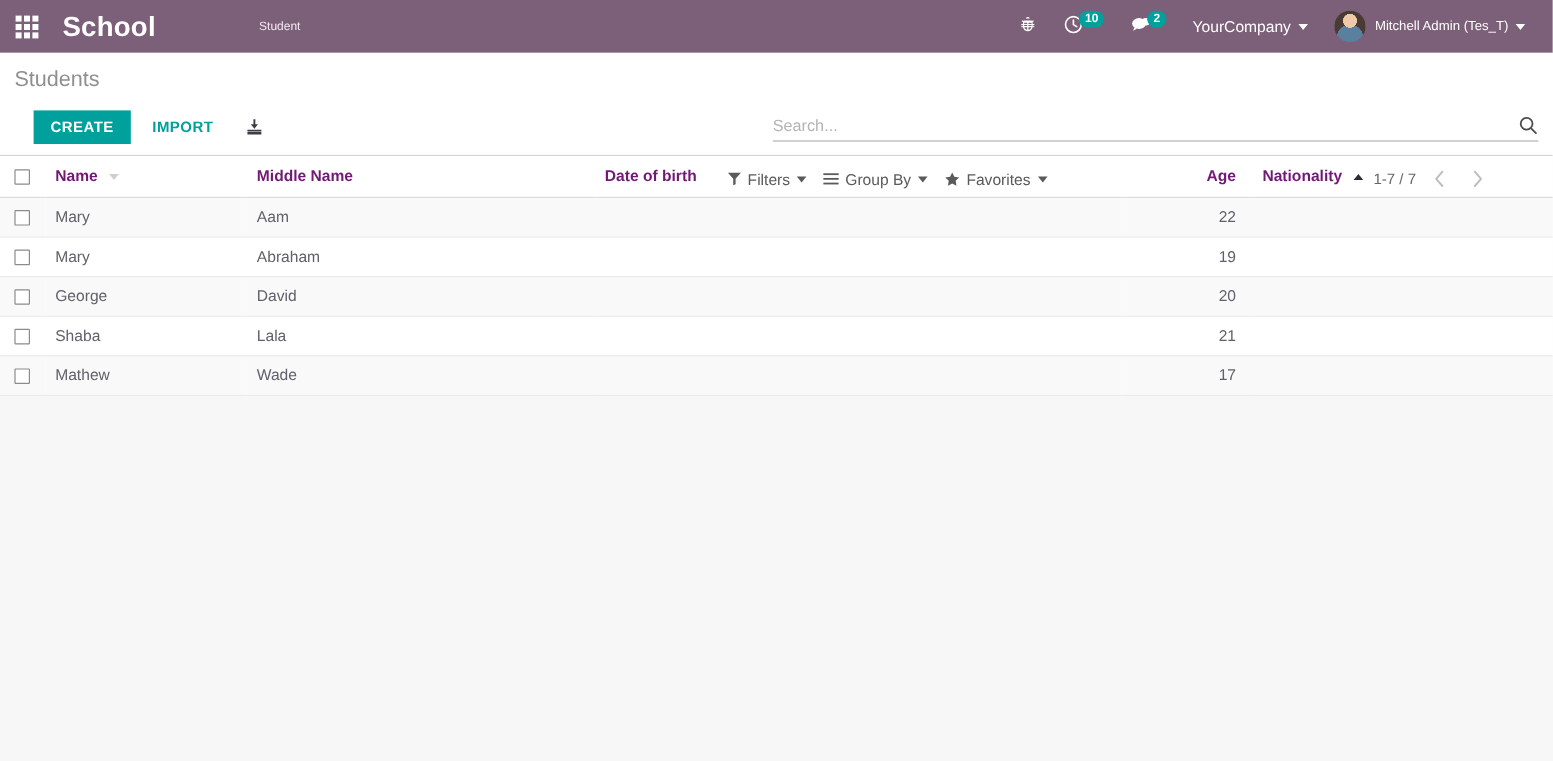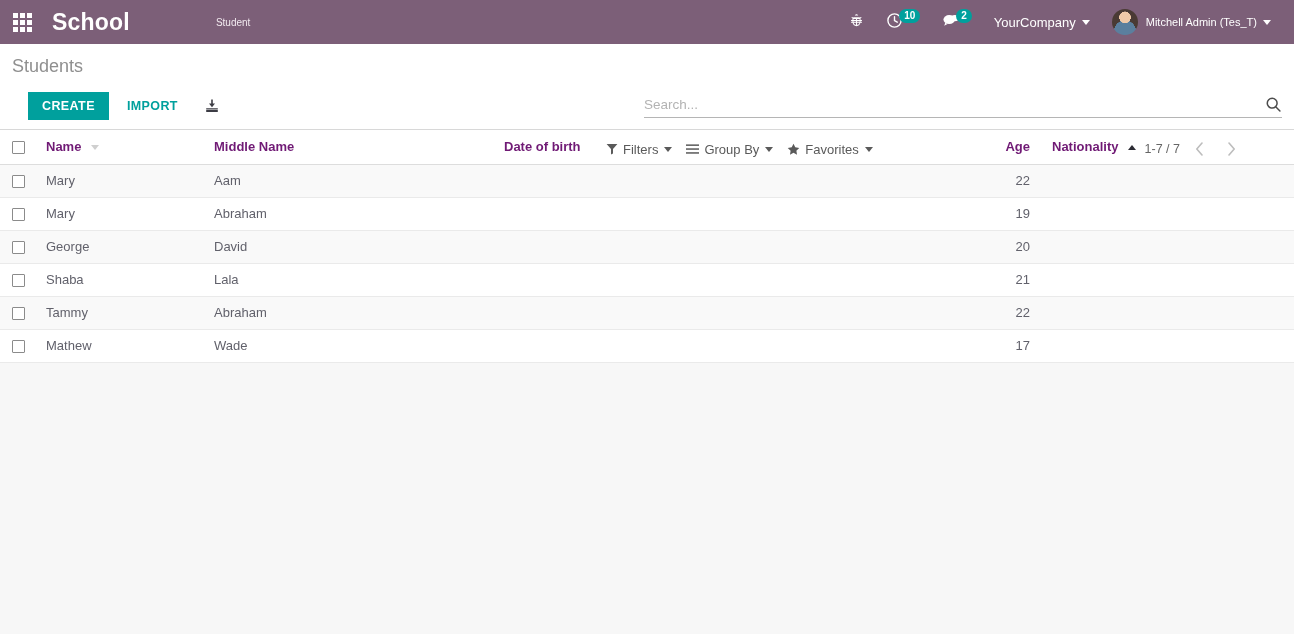--- a/index.html
+++ b/index.html
@@ -486,28 +486,20 @@
         <tr>
           <td class="col-check"><span class="cb"></span></td>
           <td class="col-name">Shaba</td>
           <td class="col-middle">Lala</td>
           <td class="col-dob"></td>
           <td class="col-age">21</td>
           <td class="col-nat"></td>
         </tr>
         <tr>
           <td class="col-check"><span class="cb"></span></td>
-          <td class="col-name">Tammy</td>
-          <td class="col-middle">Abraham</td>
-          <td class="col-dob"></td>
-          <td class="col-age">22</td>
-          <td class="col-nat"></td>
-        </tr>
-        <tr>
-          <td class="col-check"><span class="cb"></span></td>
           <td class="col-name">Mathew</td>
           <td class="col-middle">Wade</td>
           <td class="col-dob"></td>
           <td class="col-age">17</td>
           <td class="col-nat"></td>
         </tr>
       </tbody>
     </table>
   </div>
   <div class="below-table"></div>

